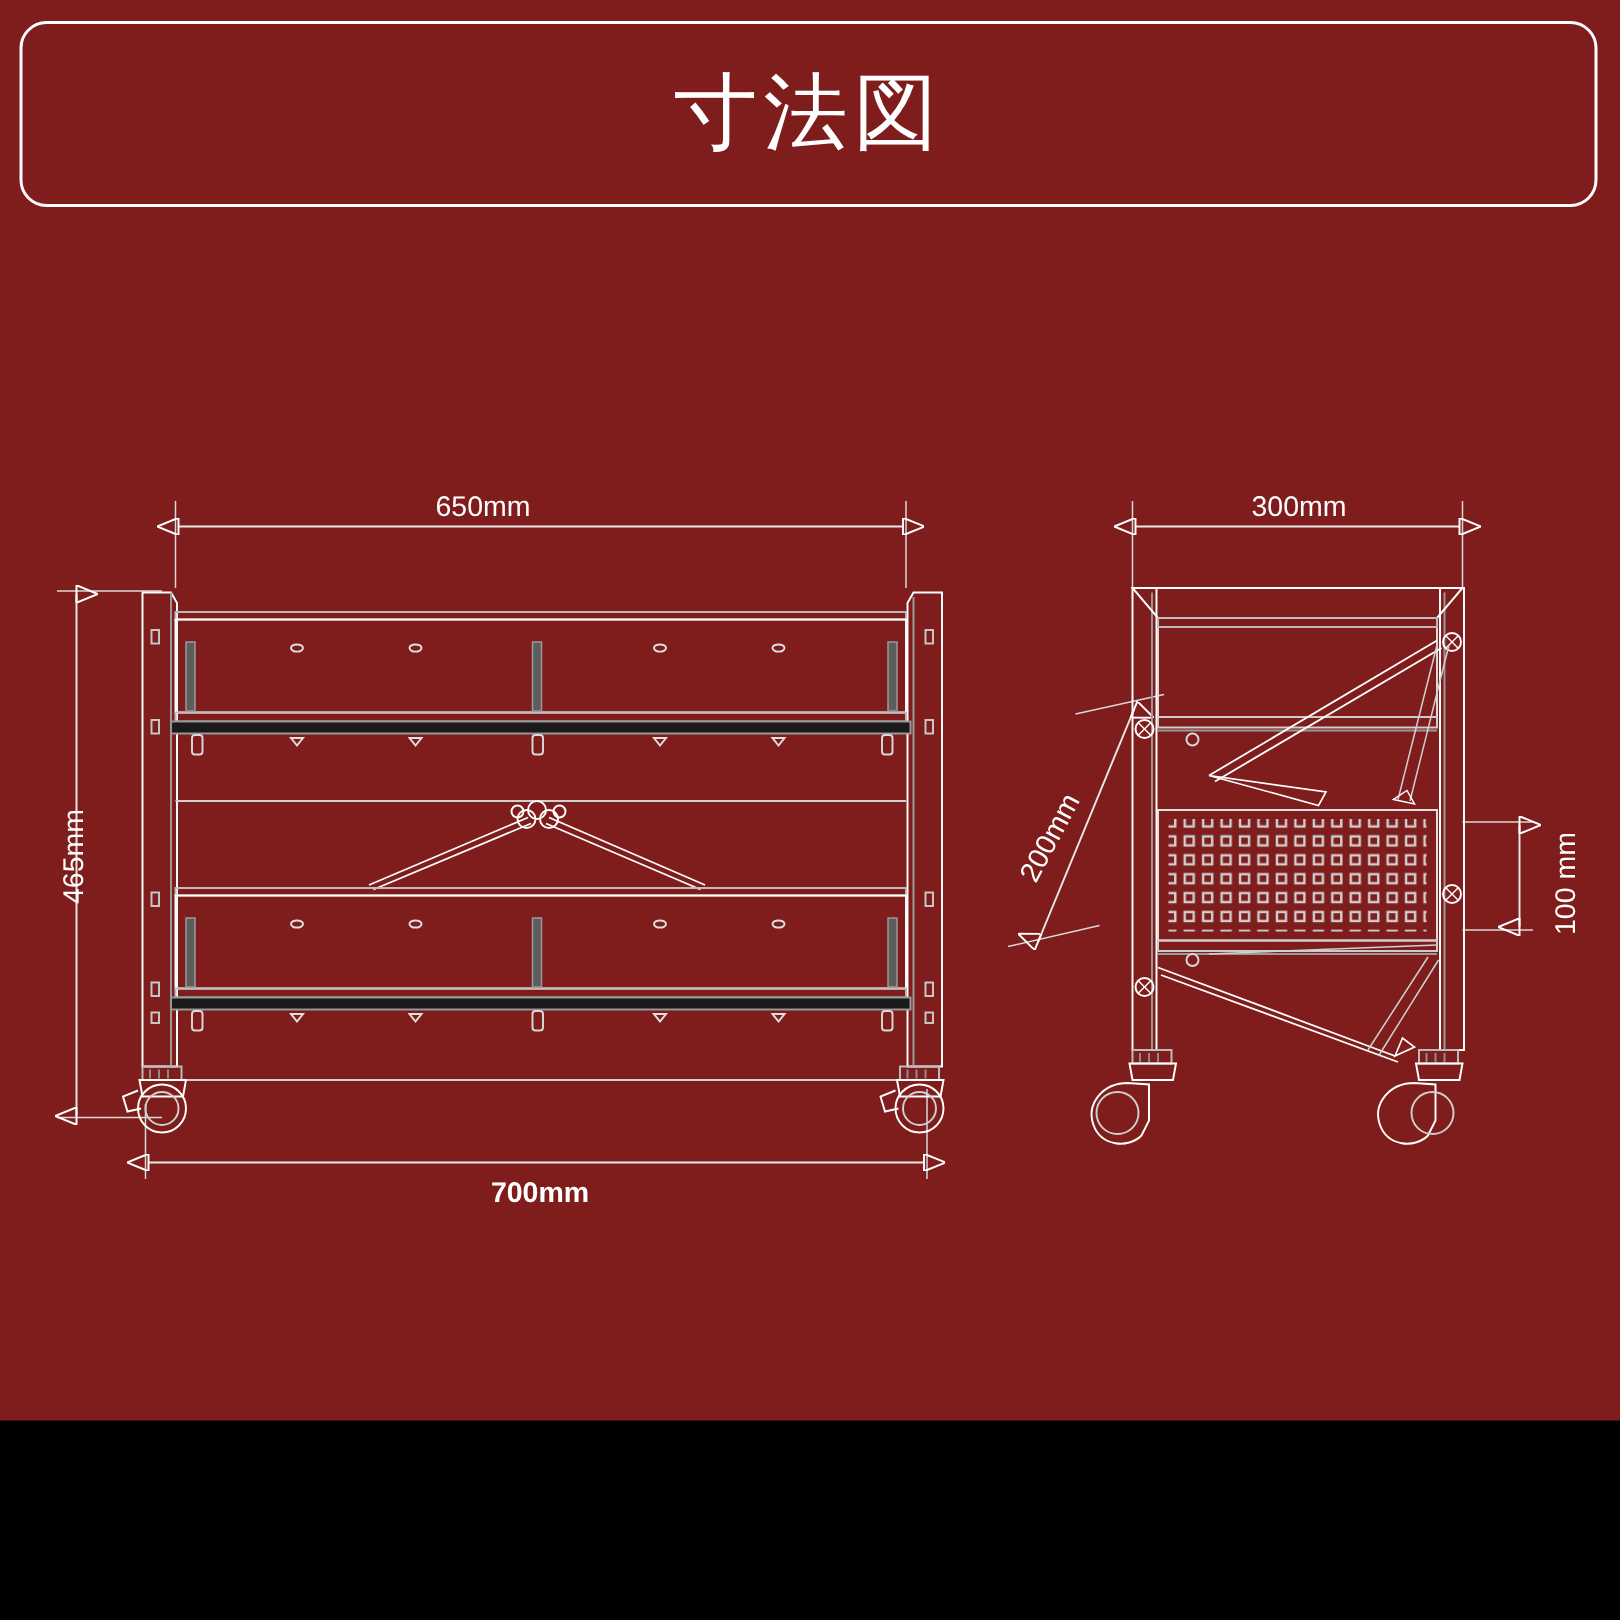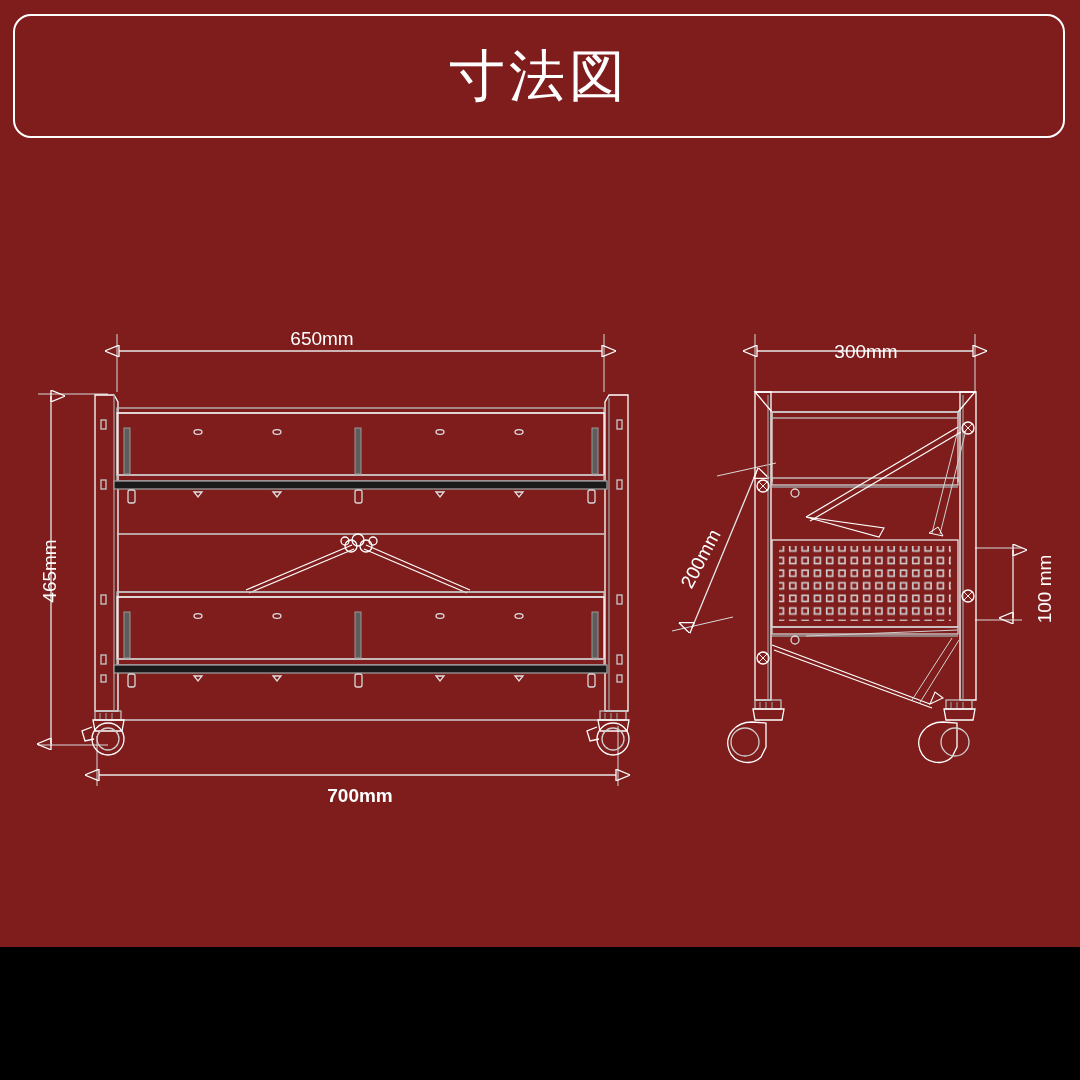--- a/index.html
+++ b/index.html
@@ -284,19 +284,19 @@
         </g>
       </g>
     </svg>
 
     <div class="dim-label" style="left:322px;top:328px;transform:translateX(-50%);text-align:right;">650mm</div>
 
     <div class="dim-label" style="left:360px;top:785px;transform:translateX(-50%);font-weight:bold;">700mm</div>
 
     <div class="dim-label rot90" style="left:10px;top:560px;width:80px;text-align:center;">465mm</div>
 
-    <div class="dim-label" style="left:866px;top:341px;transform:translateX(-50%);">300mm</div>
+    <div class="dim-label" style="left:866px;top:328px;transform:translateX(-50%);">300mm</div>
 
     <div class="dim-label rot-ang" style="left:660px;top:548px;width:82px;text-align:center;">200mm</div>
 
     <div class="dim-label rot90" style="left:1002px;top:578px;width:86px;text-align:center;">100 mm</div>
   </div>
 </div>
 
 </body></html>

